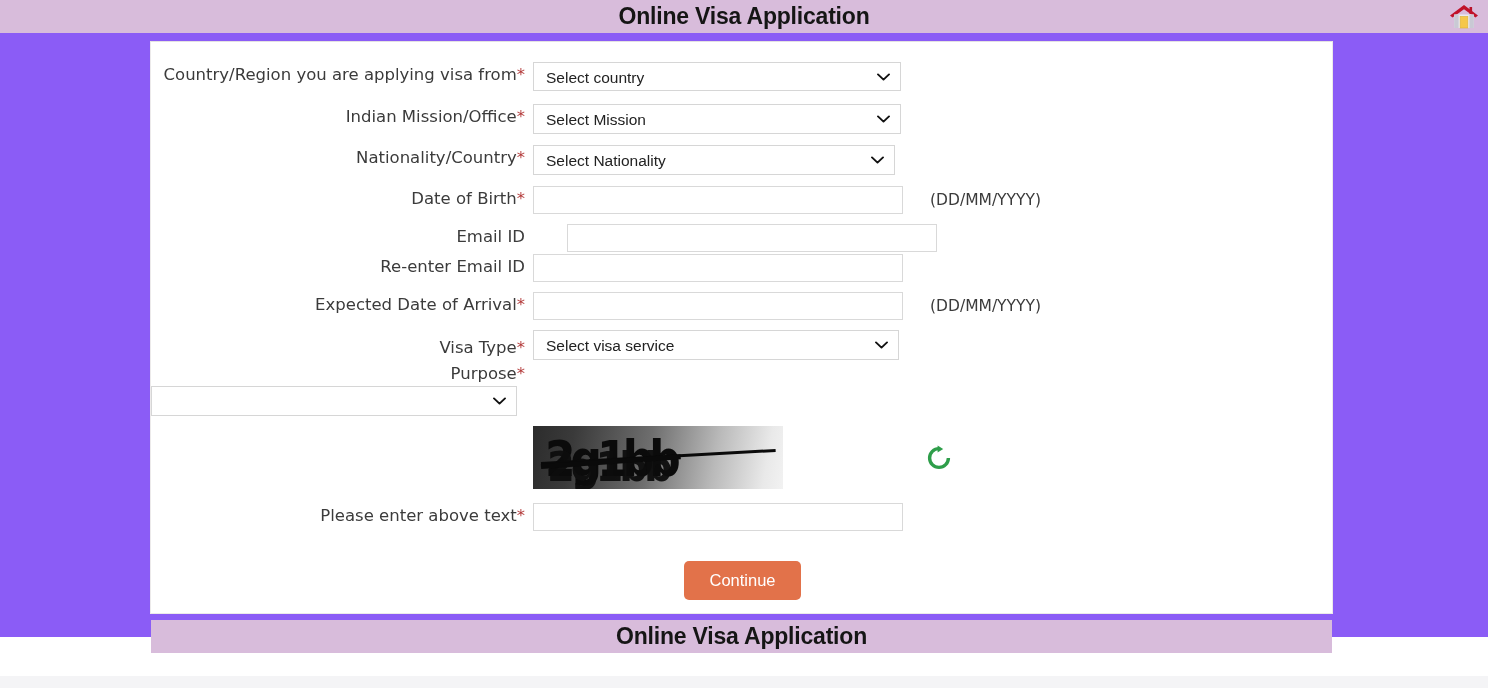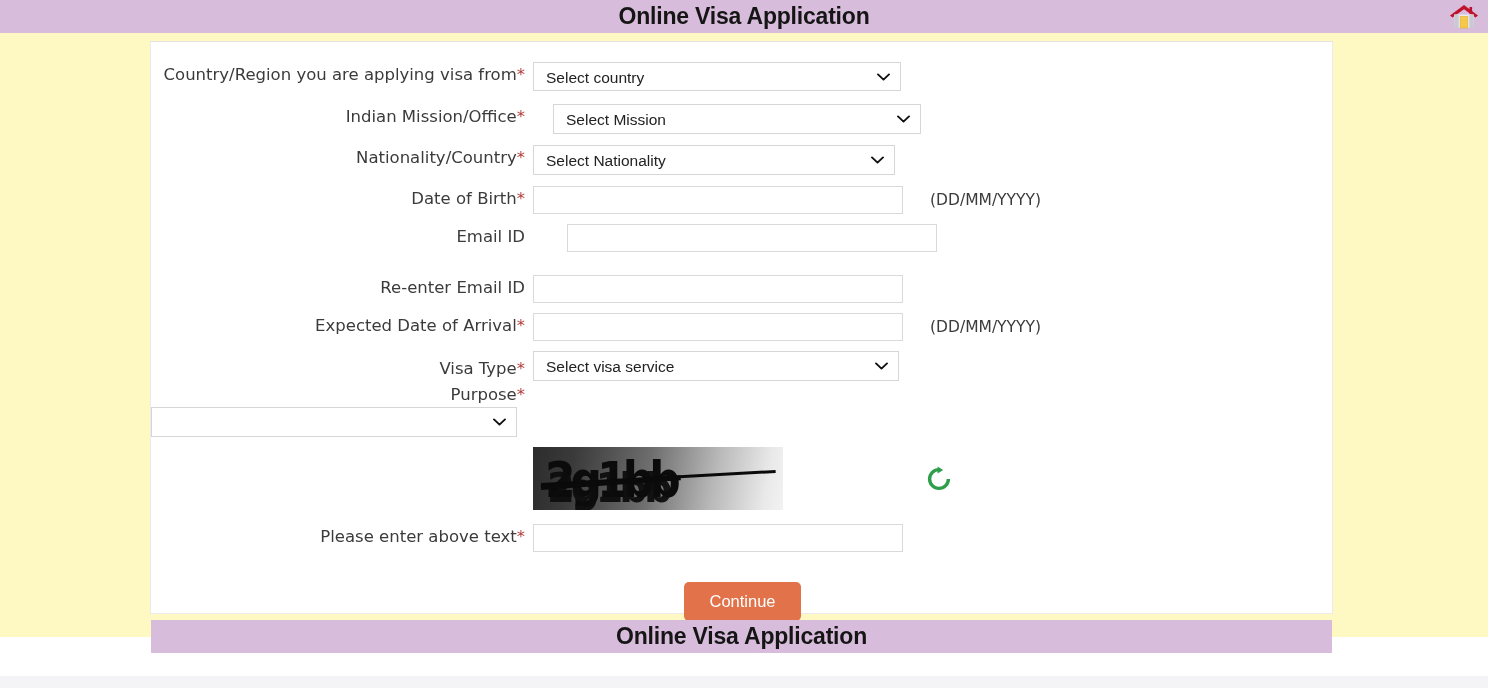--- a/index.html
+++ b/index.html
@@ -8,21 +8,21 @@
     width: 1488px; height: 688px;
     background: #ffffff;
     font-family: "DejaVu Sans", sans-serif;
     overflow: hidden;
   }
 
   #page {
     position: relative;
     width: 1488px;
     height: 637px;
-    background: #fef9c3;
+    background: #8b5cf6;
     padding-left: 12px;
   }
 
   
   .top-header {
     position: absolute;
     left: 0; top: 0;
     width: 1488px;
     height: 33px;
     background: #d8bcdb;
@@ -283,21 +283,21 @@
           </span>
         </div>
       </div>
 
       <div class="row" style="margin-top:13px;">
         <div class="label-cell">
           <span>Indian Mission/Office</span><span class="req">*</span>
         </div>
         <div class="field-cell">
           <span class="sel-wrap">
-            <select class="sel" style="width:368px;height:30px;line-height:30px;margin-left:20px;">
+            <select class="sel" style="width:368px;height:30px;line-height:30px;">
               <option>Select Mission</option>
             </select>
             <svg class="chev" viewBox="0 0 13 8">
               <path d="M1 1.4 L6.5 6.6 L12 1.4" fill="none" stroke="#111" stroke-width="1.9" stroke-linecap="round" stroke-linejoin="round"></path>
             </svg>
           </span>
         </div>
       </div>
 
       <div class="row" style="margin-top:11px;">
@@ -328,21 +328,21 @@
 
       <div class="row" style="margin-top:10px;gap:34px;">
         <div class="label-cell">
           <span>Email ID</span>
         </div>
         <div class="field-cell">
           <input class="txt" type="text" style="width: 370px;" value="">
         </div>
       </div>
 
-      <div class="row" style="margin-top:23px;">
+      <div class="row" style="margin-top:2px;">
         <div class="label-cell">
           <span>Re-enter Email ID</span>
         </div>
         <div class="field-cell">
           <input class="txt" type="text" style="width: 370px;" value="">
         </div>
       </div>
 
       <div class="row" style="margin-top:10px;">
         <div class="label-cell">

